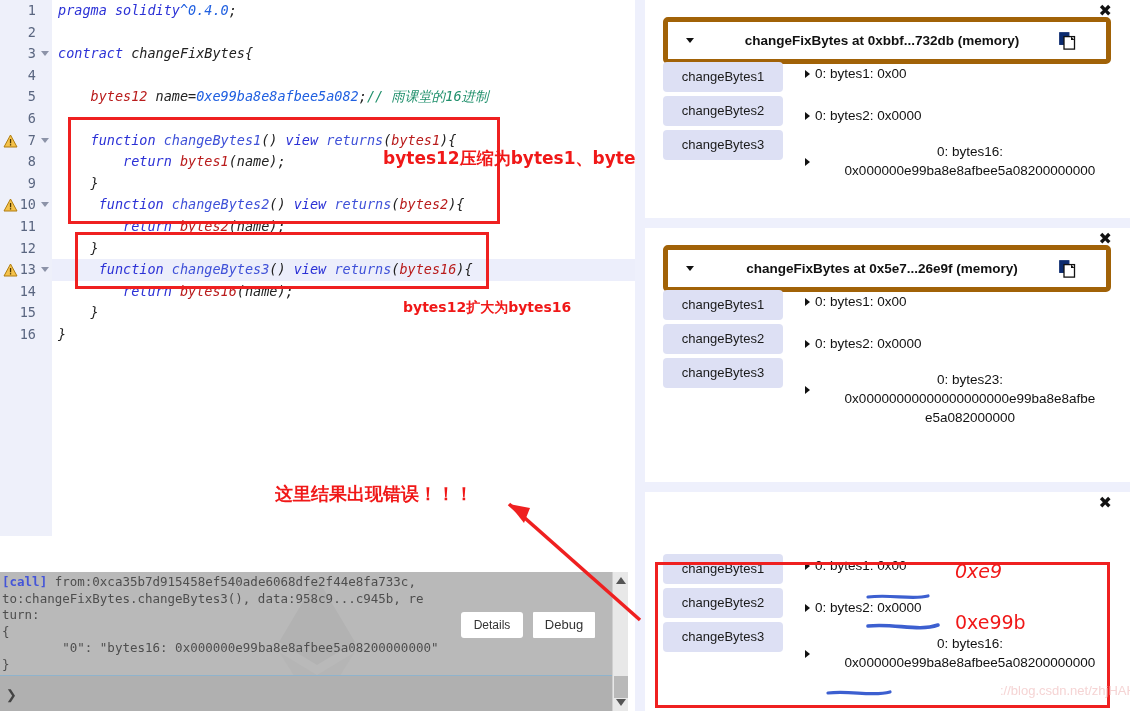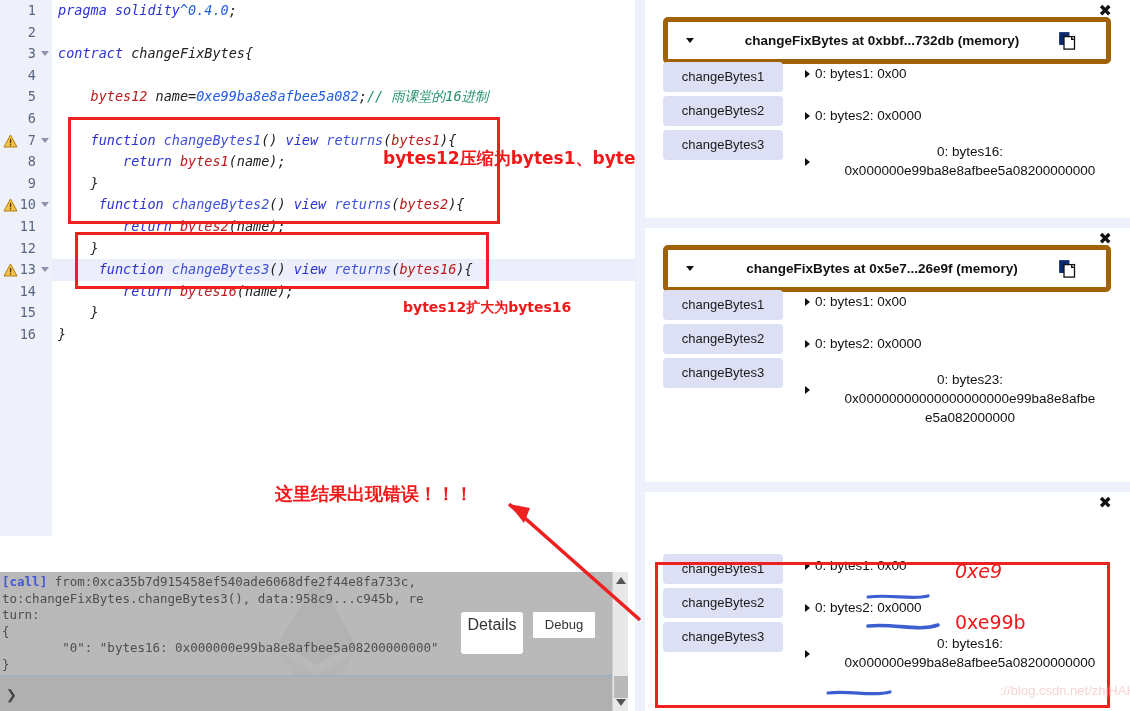--- a/index.html
+++ b/index.html
@@ -105,22 +105,22 @@
   #eth-logo{
     position:absolute;left:265px;top:-2px;width:105px;height:150px;opacity:.22;
   }
   #log-text{
     position:absolute;left:2px;top:2px;width:470px;
     font-family:"DejaVu Sans Mono","Liberation Mono",monospace;
     font-size:12.5px;line-height:16.6px;color:#4e4e4e;white-space:pre-wrap;
   }
   .callword{color:#4455d8;font-weight:bold;}
   #btn-details{
-    position:absolute;left:461px;top:40px;width:62px;height:42px;
-    background:#fff;border-radius:3px;font-size:16px;color:#333;
+    position:absolute;left:461px;top:40px;width:62px;height:26px;
+    background:#fff;border-radius:3px;font-size:12px;color:#333;
     text-align:center;line-height:26px;
   }
   #btn-debug{
     position:absolute;left:533px;top:40px;width:62px;height:26px;
     background:#fff;border-radius:1px;font-size:13px;color:#333;
     text-align:center;line-height:26px;
   }
   #term-prompt{
     position:absolute;left:0;top:139px;width:635px;height:36px;
     background:#b0b0b0;border-top:1px solid #8fb3cc;

